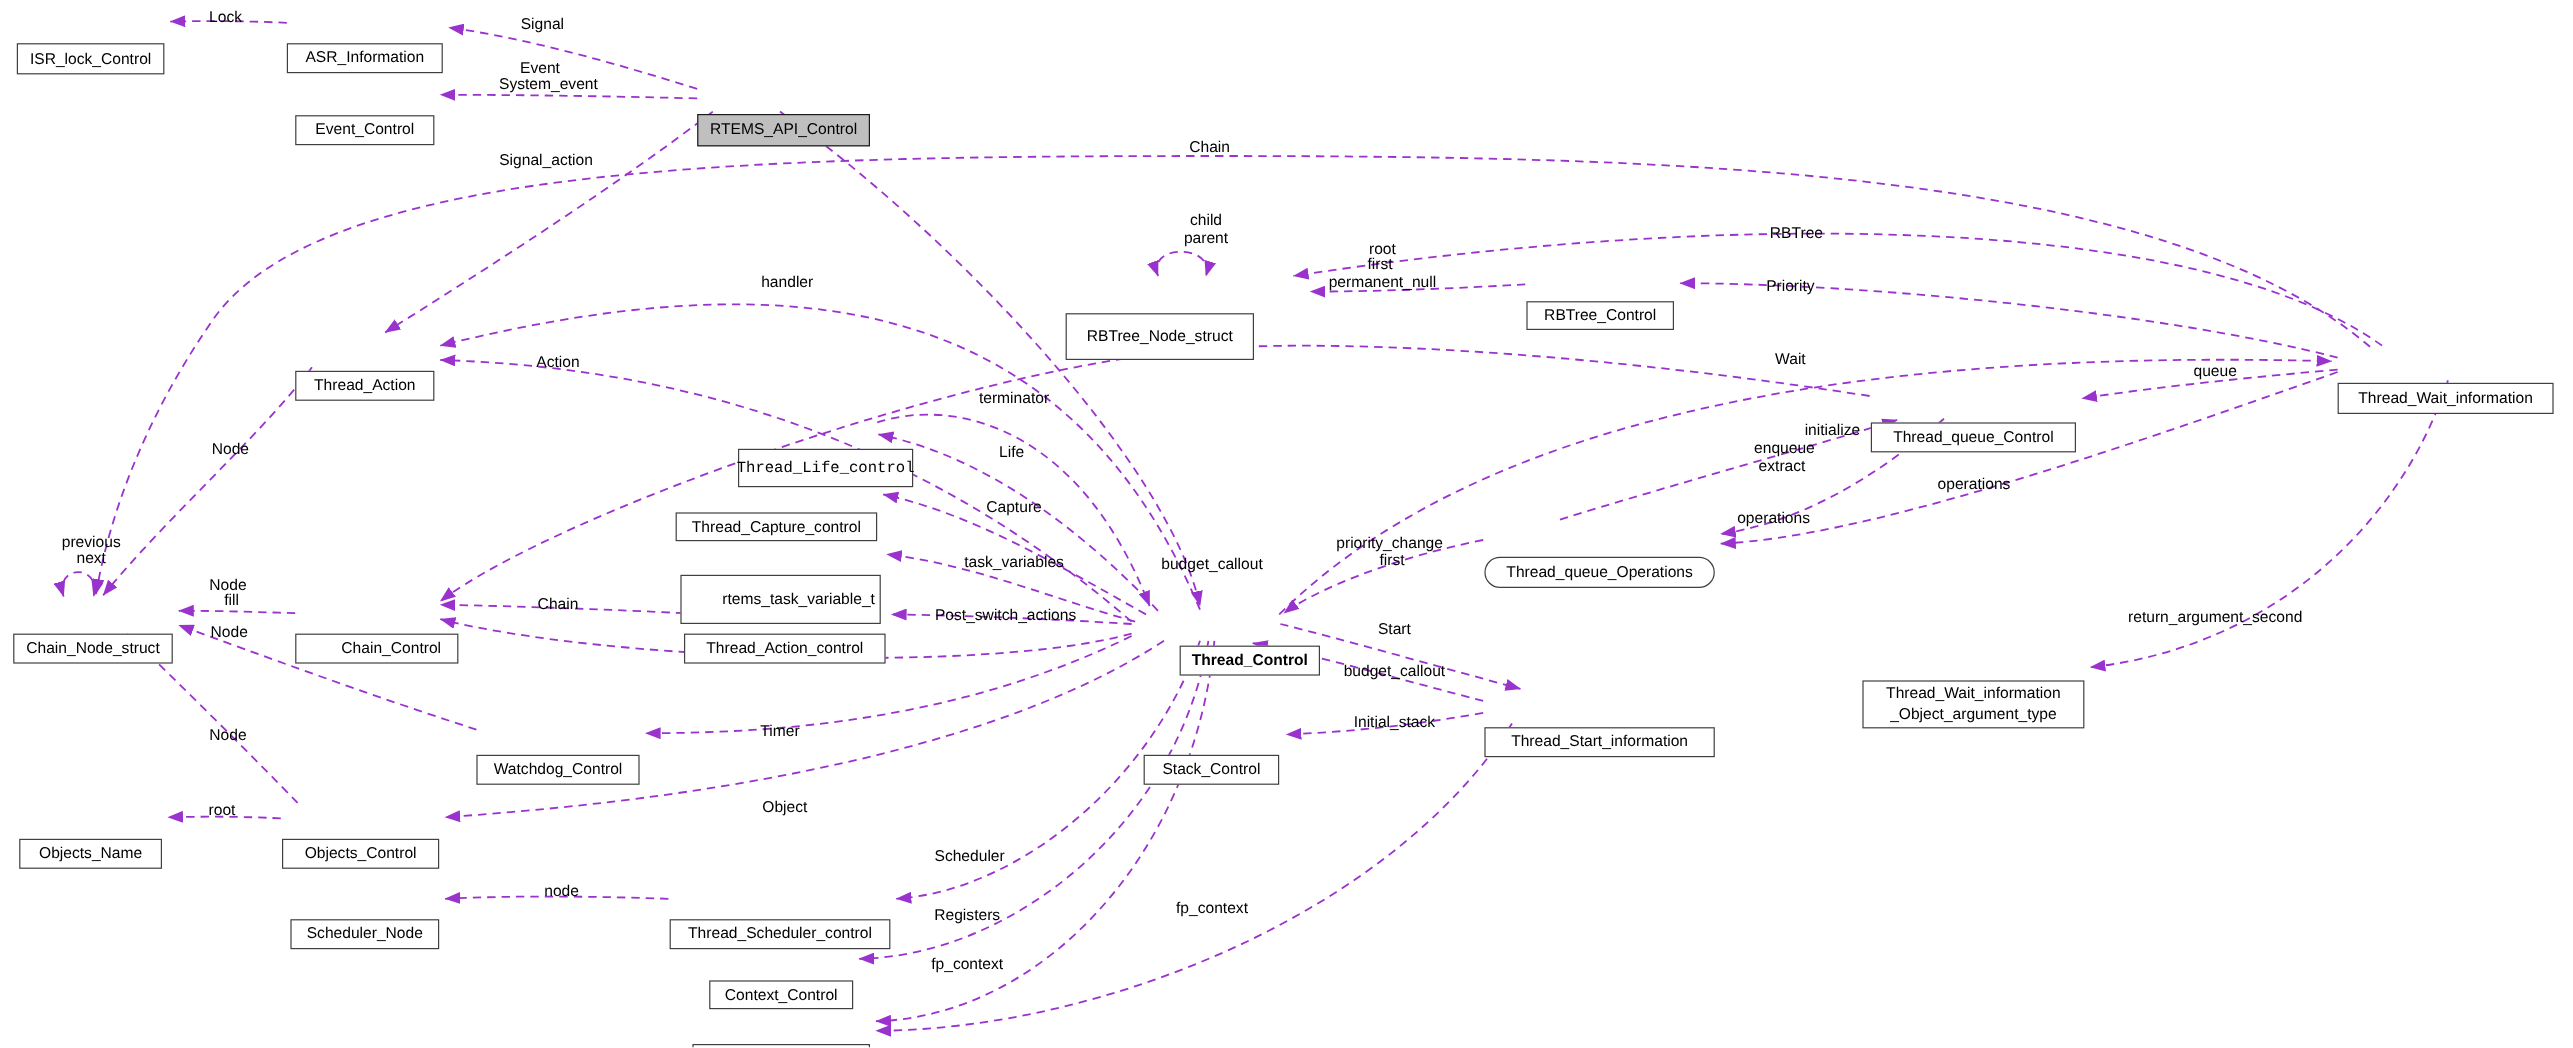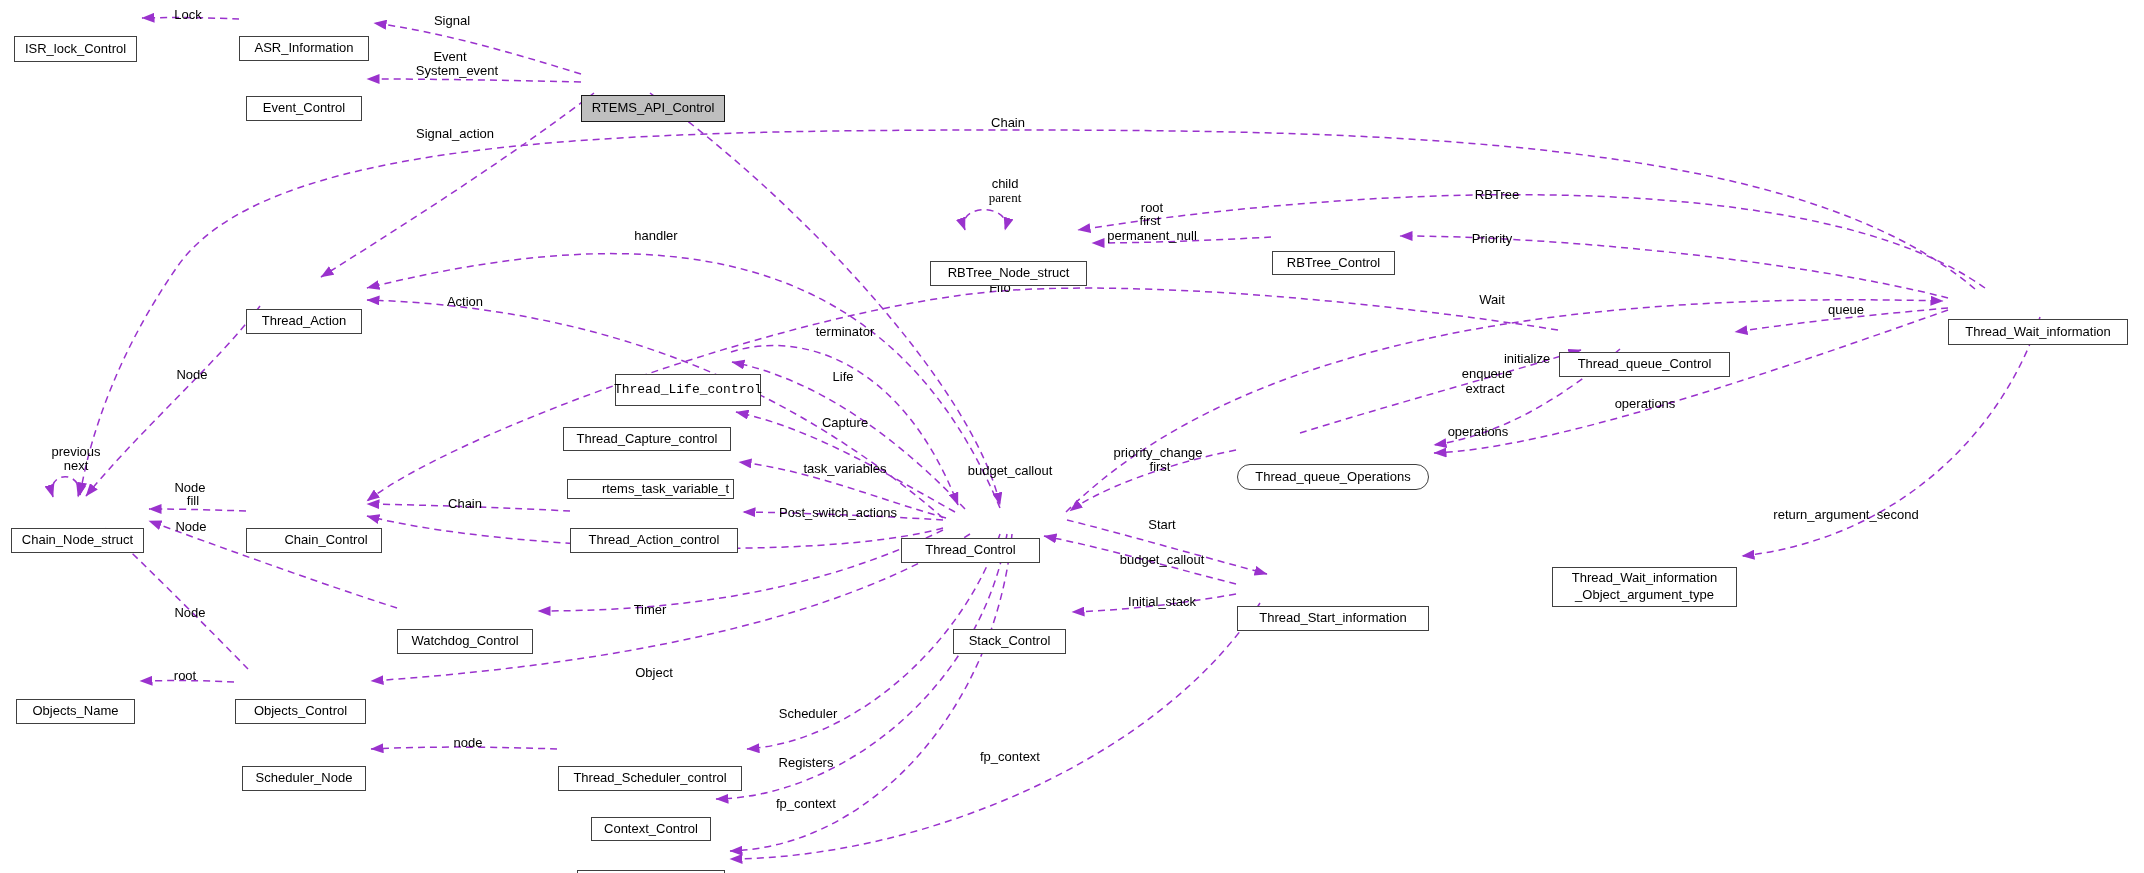--- a/index.html
+++ b/index.html
@@ -104,51 +104,51 @@
       </g>
   </svg>
   <div id="nodes">
       <div class="node" style="left: 14px; top: 7px; width: 123px; height: 26px;">ISR_lock_Control</div>
       <div class="node" style="left: 239px; top: 7px; width: 130px; height: 25px;">ASR_Information</div>
       <div class="node" style="left: 246px; top: 67px; width: 116px; height: 25px;">Event_Control</div>
       <div class="node highlight" style="left: 581px; top: 66px; width: 144px; height: 27px;">RTEMS_API_Control</div>
       <div class="node" style="left: 246px; top: 280px; width: 116px; height: 25px;">Thread_Action</div>
       <div class="node" style="left: 615px; top: 345px; width: 146px; height: 32px; font-family: Liberation Mono, monospace;">Thread_Life_control</div>
       <div class="node" style="left: 563px; top: 398px; width: 168px; height: 24px;">Thread_Capture_control</div>
-      <div class="node" style="left: 567px; top: 450px; width: 167px; height: 20px; padding-left: 30px;">rtems_task_variable_t</div>
+      <div class="node" style="left: 567px; top: 450px; width: 167px; height: 41px; padding-left: 30px;">rtems_task_variable_t</div>
       <div class="node" style="left: 570px; top: 499px; width: 168px; height: 25px;">Thread_Action_control</div>
-      <div class="node" style="left: 901px; top: 509px; width: 139px; height: 25px;">Thread_Control</div>
+      <div class="node" style="left: 983px; top: 509px; width: 117px; height: 25px; font-weight: bold;">Thread_Control</div>
       <div class="node" style="left: 953px; top: 600px; width: 113px; height: 25px;">Stack_Control</div>
       <div class="node" style="left: 11px; top: 499px; width: 133px; height: 25px;">Chain_Node_struct</div>
       <div class="node" style="left: 246px; top: 499px; width: 136px; height: 25px; padding-left: 24px;">Chain_Control</div>
       <div class="node" style="left: 397px; top: 600px; width: 136px; height: 25px;">Watchdog_Control</div>
       <div class="node" style="left: 16px; top: 670px; width: 119px; height: 25px;">Objects_Name</div>
       <div class="node" style="left: 235px; top: 670px; width: 131px; height: 25px;">Objects_Control</div>
       <div class="node" style="left: 242px; top: 737px; width: 124px; height: 25px;">Scheduler_Node</div>
       <div class="node" style="left: 558px; top: 737px; width: 184px; height: 25px;">Thread_Scheduler_control</div>
       <div class="node" style="left: 591px; top: 788px; width: 120px; height: 24px;">Context_Control</div>
       <div class="node" style="left: 577px; top: 841px; width: 148px; height: 25px;">Context_Control_fp</div>
-      <div class="node" style="left: 930px; top: 232px; width: 157px; height: 25px;">RBTree_Node_struct</div>
+      <div class="node" style="left: 888px; top: 232px; width: 157px; height: 39px;">RBTree_Node_struct</div>
       <div class="node" style="left: 1272px; top: 222px; width: 123px; height: 24px;">RBTree_Control</div>
       <div class="node" style="left: 1559px; top: 323px; width: 171px; height: 25px;">Thread_queue_Control</div>
       <div class="node" style="left: 1237px; top: 435px; width: 192px; height: 26px; border-radius: 13px;">Thread_queue_Operations</div>
       <div class="node" style="left: 1237px; top: 577px; width: 192px; height: 25px;">Thread_Start_information</div>
       <div class="node" style="left: 1948px; top: 290px; width: 180px; height: 26px;">Thread_Wait_information</div>
       <div class="node" style="left: 1552px; top: 538px; width: 185px; height: 40px;">Thread_Wait_information
 _Object_argument_type</div>
     </div>
   <div id="labels">
       <div class="edge-label" style="left: 188px; top: 14px; text-align: right;">Lock</div>
       <div class="edge-label" style="left: 452px; top: 20px;">Signal</div>
       <div class="edge-label" style="left: 450px; top: 56px;">Event</div>
       <div class="edge-label" style="left: 457px; top: 70px;">System_event</div>
       <div class="edge-label" style="left: 455px; top: 133px;">Signal_action</div>
       <div class="edge-label" style="left: 1008px; top: 122px;">Chain</div>
       <div class="edge-label" style="left: 1005px; top: 183px;">child</div>
-      <div class="edge-label" style="left: 1005px; top: 198px; font-family: Liberation Serif, serif;">parent</div>
+      <div class="edge-label" style="left: 1005px; top: 198px;">parent</div>
       <div class="edge-label" style="left: 1152px; top: 207px;">root</div>
       <div class="edge-label" style="left: 1150px; top: 220px;">first</div>
       <div class="edge-label" style="left: 1152px; top: 235px;">permanent_null</div>
       <div class="edge-label" style="left: 1497px; top: 194px;">RBTree</div>
       <div class="edge-label" style="left: 1492px; top: 238px;">Priority</div>
       <div class="edge-label" style="left: 1492px; top: 299px;">Wait</div>
       <div class="edge-label" style="left: 1846px; top: 309px;">queue</div>
       <div class="edge-label" style="left: 1000px; top: 287px;">Fifo</div>
       <div class="edge-label" style="left: 656px; top: 235px;">handler</div>
       <div class="edge-label" style="left: 465px; top: 301px;">Action</div>

